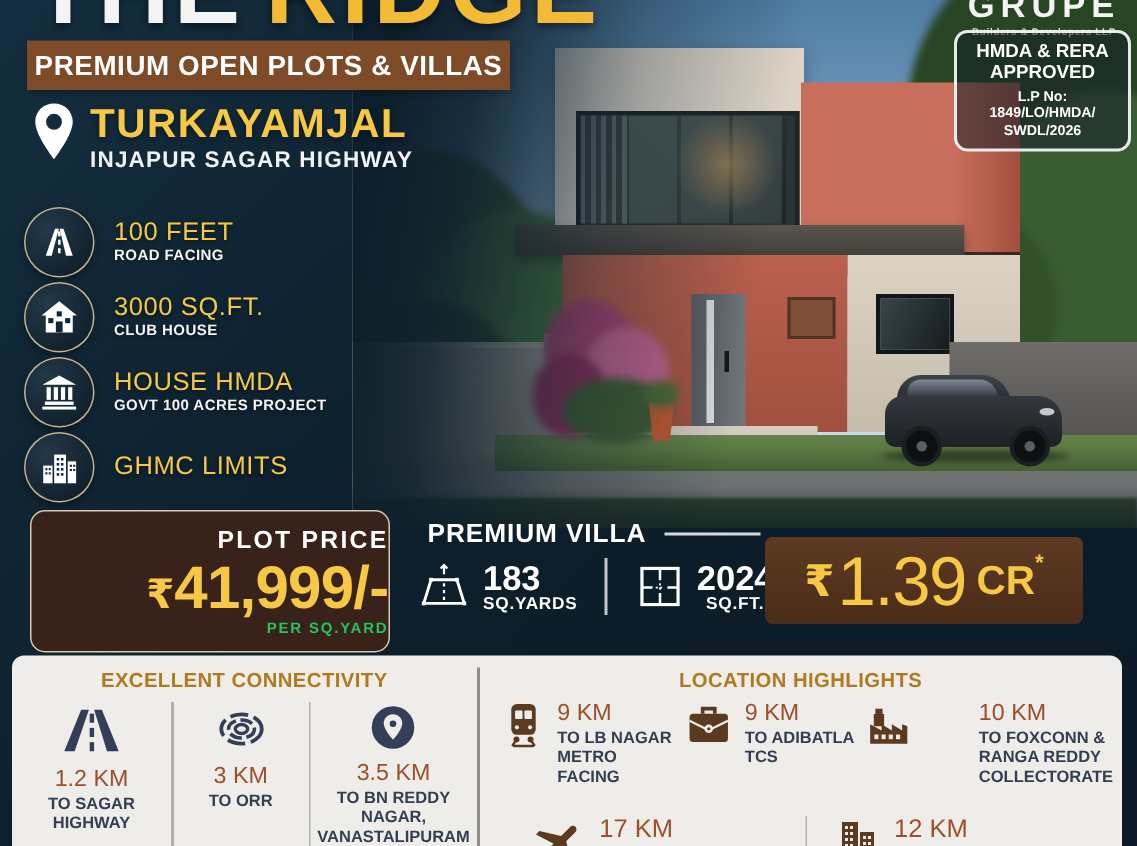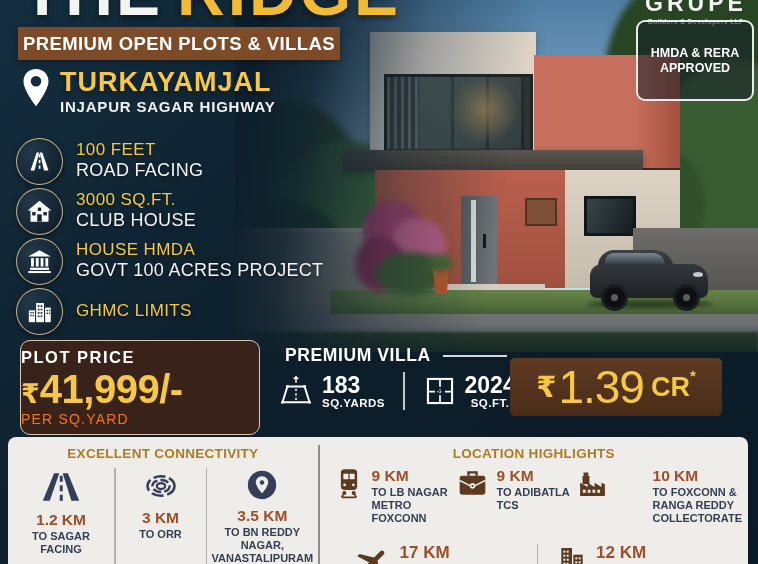--- a/index.html
+++ b/index.html
@@ -79,31 +79,31 @@
   .badge .b2{font-size:9.5px;font-weight:700;line-height:1.25;margin-top:3px;}
 
   
   .features{left:16px;top:138px;z-index:2;}
   .feat{display:flex;align-items:center;height:46px;margin-bottom:4px;}
   .feat-circle{width:45px;height:45px;border-radius:50%;flex:0 0 45px;
     background:radial-gradient(circle at 32% 30%,rgba(36,58,74,.95),rgba(12,25,36,.96));
     border:1px solid rgba(226,203,158,.85);display:flex;align-items:center;justify-content:center;box-shadow:0 2px 6px rgba(0,0,0,.4);}
   .feat-text{margin-left:13px;display:flex;flex-direction:column;justify-content:center;}
   .feat-title{color:#f6c844;font-size:17px;font-weight:400;letter-spacing:.4px;line-height:1.2;text-shadow:0 1px 3px rgba(0,0,0,.5);}
-  .feat-sub{color:#f5f5f5;font-size:18px;font-weight:400;letter-spacing:.3px;line-height:1.2;text-shadow:0 1px 3px rgba(0,0,0,.5);}
+  .feat-sub{color:#f5f5f5;font-size:10px;font-weight:700;letter-spacing:.3px;line-height:1.2;text-shadow:0 1px 3px rgba(0,0,0,.5);}
   .feat-sub:empty{display:none;}
 
   
   .price-box{left:20px;top:340px;width:238px;height:93px;background:#38221a;border:1.5px solid #d9c8ad;border-radius:10px;
-    z-index:2;display:flex;flex-direction:column;align-items:flex-start;justify-content:center;}
+    z-index:2;display:flex;flex-direction:column;align-items:flex-end;justify-content:center;}
   .pp-label{color:#fff;font-size:16.5px;font-weight:800;letter-spacing:1.5px;}
   .pp-amount{display:flex;align-items:baseline;color:#f6c844;line-height:1;margin:2px 0;}
   .pp-cur{font-size:27px;font-weight:900;font-family:"DejaVu Sans",sans-serif;}
   .pp-val{font-size:40px;font-weight:900;letter-spacing:-0.5px;}
-  .pp-unit{color:#f97316;font-size:14px;font-weight:400;letter-spacing:1.2px;}
+  .pp-unit{color:#22c55e;font-size:10px;font-weight:700;letter-spacing:1.2px;}
 
   .villa-head{left:285px;top:345px;width:222px;display:flex;align-items:center;z-index:2;}
   .villa-head-text{color:#fff;font-size:17.5px;font-weight:800;letter-spacing:.6px;white-space:nowrap;}
   .villa-head-line{flex:1;height:2px;background:rgba(235,238,240,.9);margin-left:12px;}
   .villa-stats{left:278px;top:372px;display:flex;align-items:center;z-index:2;color:#fff;}
   .stat-col{margin-left:8px;display:flex;flex-direction:column;}
   .stat-val{font-size:23px;font-weight:900;line-height:1.05;}
   .stat-unit{font-size:11.5px;font-weight:800;letter-spacing:.5px;text-align:center;}
   .stat-div{width:1.5px;height:38px;background:rgba(255,255,255,.75);margin:0 18px;}
 
@@ -115,21 +115,21 @@
   .cr-note{font-size:15px;font-weight:900;align-self:flex-start;margin-top:9px;}
 
   
   .card{left:8px;top:437px;width:740px;height:140px;background:#efedea;border-radius:8px 8px 0 0;display:flex;z-index:3;}
   .sec-head{font-size:13.5px;font-weight:800;color:#b07a1e;text-align:center;letter-spacing:.3px;margin-top:9px;}
   .conn{width:330px;display:flex;flex-direction:column;}
   .conn-row{display:flex;margin-top:7px;flex:1;}
   .conn-cell{display:flex;flex-direction:column;align-items:center;text-align:center;}
   .c1{flex:0 0 106px;} .c2{flex:0 0 90px;} .c3{flex:1;}
   .vdiv{width:1.5px;background:#b3b1ae;align-self:stretch;}
-  .dist{font-size:15.5px;font-weight:700;color:#9c4f28;margin-top:5px;line-height:1.1;}
+  .dist{font-size:15.5px;font-weight:400;color:#9c4f28;margin-top:5px;line-height:1.1;}
   .dest{font-size:11px;font-weight:800;color:#333e52;white-space:pre-line;line-height:1.2;margin-top:2px;}
   .card-mid{width:2px;background:#908e8b;margin:8px 0;}
   .hl{flex:1;display:flex;flex-direction:column;}
   .hl-row1{display:flex;padding:6px 6px 0 14px;}
   .hl-item{display:flex;align-items:flex-start;}
   .h1{flex:0 0 122px;} .h2{flex:0 0 120px;} .h3{flex:1;gap:36px;}
   .hl-texts{margin-left:8px;}
   .hl-texts .dist{margin-top:0;}
   .hl-texts .dest{text-align:left;}
   .hl-hr{height:1.5px;background:#c9c7c3;margin:10px 16px 0 16px;}
@@ -215,20 +215,25 @@
     <span>PREMIUM OPEN PLOTS &amp; VILLAS</span>
   </div>
 
   <div class="abs brand">
     <div class="brand-name">GRUPE</div>
     <div class="brand-tag">Builders &amp; Developers LLP</div>
   </div>
   <div class="abs badge">
     <div class="b1">HMDA &amp; RERA</div>
     <div class="b1">APPROVED</div>
+    <div class="b2">
+      <div>L.P No:</div>
+      <div>1849/LO/HMDA/</div>
+      <div>SWDL/2026</div>
+    </div>
   </div>
 
   <div class="abs features">
     <div class="feat">
       <div class="feat-circle">
         <svg width="27" height="27" viewBox="0 0 48 48" fill="#ffffff">
             <path d="M8 40 L19 8 H23.5 L15 40 Z"></path>
             <path d="M24.5 8 H29 L40 40 H32 Z"></path>
             <rect x="22.6" y="11" width="3" height="6"></rect>
             <rect x="22.6" y="21" width="3" height="6"></rect>
@@ -366,21 +371,21 @@
             <svg width="42" height="38" viewBox="0 0 48 44" fill="#333f58">
                 <path d="M3 38 L16 6 H22 L11 38 Z"></path>
                 <path d="M26 6 H32 L45 38 H36 Z"></path>
                 <rect x="22.6" y="9" width="3.4" height="7"></rect>
                 <rect x="22.6" y="20" width="3.4" height="7"></rect>
                 <rect x="22.6" y="31" width="3.4" height="7"></rect>
               </svg>
           </span>
           <span class="dist">1.2 KM</span>
           <span class="dest">TO SAGAR
-FACING</span>
+HIGHWAY</span>
         </div>
         <div class="vdiv"></div>
         <div class="conn-cell c2">
           <span>
             <svg width="36" height="36" viewBox="0 0 48 48" fill="none" stroke="#333f58">
                 <ellipse cx="24" cy="24" rx="18" ry="13" stroke-width="3.4" stroke-dasharray="16 5"></ellipse>
                 <ellipse cx="24" cy="24" rx="11.5" ry="8" stroke-width="3.2" stroke-dasharray="11 4"></ellipse>
                 <ellipse cx="24" cy="24" rx="5.5" ry="4" stroke-width="3"></ellipse>
               </svg>
           </span>
@@ -417,21 +422,21 @@
                 <rect x="15" y="10" width="8" height="9" rx="1" fill="#efedea"></rect>
                 <rect x="25" y="10" width="8" height="9" rx="1" fill="#efedea"></rect>
                 <circle cx="17" cy="28" r="2.2" fill="#efedea"></circle>
                 <circle cx="31" cy="28" r="2.2" fill="#efedea"></circle>
                 <path d="M12 48 L17 40 M36 48 L31 40 M13 48 H35" stroke="#5c3a1f" stroke-width="2.6" fill="none"></path>
               </svg>
           </span>
           <div class="hl-texts">
             <div class="dist">9 KM</div>
             <div class="dest">TO LB NAGAR
-METRO FOXCONN</div>
+METRO FACING</div>
           </div>
         </div>
         <div class="hl-item h2">
           <span>
             <svg width="33" height="31" viewBox="0 0 48 46">
                 <path d="M18 13 v-5 h12 v5" fill="none" stroke="#5c3a1f" stroke-width="3.6"></path>
                 <rect x="5" y="13" width="38" height="28" rx="3.5" fill="#5c3a1f"></rect>
                 <path d="M5 20 L21 28 M43 20 L27 28" stroke="#efedea" stroke-width="2.2"></path>
                 <circle cx="24" cy="28" r="4.2" fill="#efedea"></circle>
                 <circle cx="24" cy="28" r="1.6" fill="#5c3a1f"></circle>

